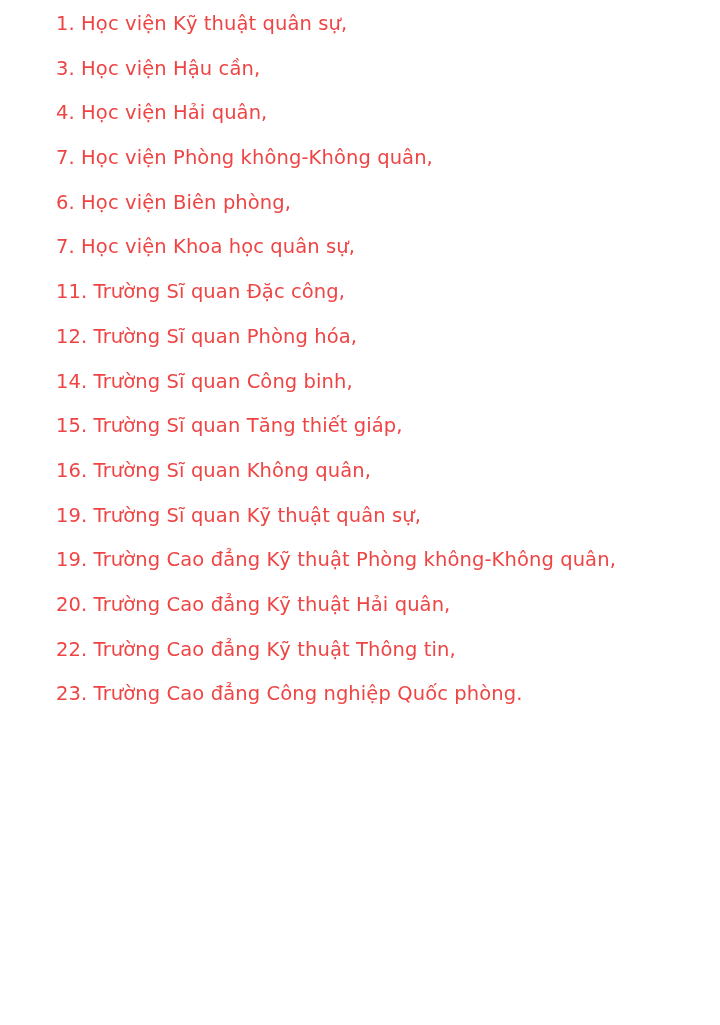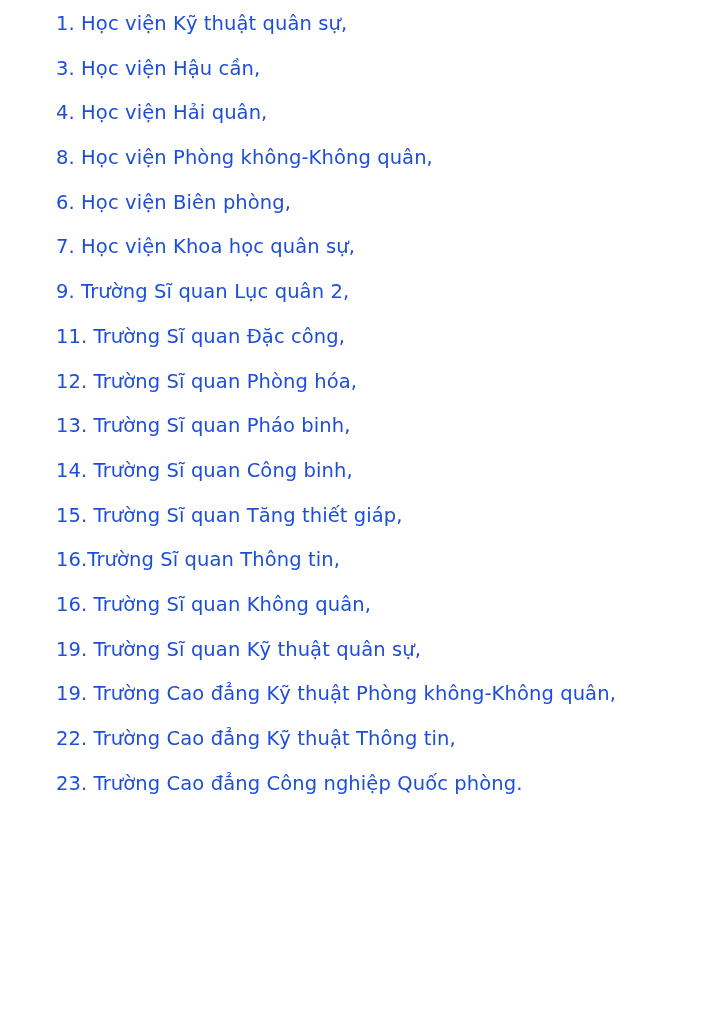--- a/index.html
+++ b/index.html
@@ -21,47 +21,45 @@
     background: #ffffff;
   }
   .list {
     list-style: none;
     margin: 0;
     padding: 0;
   }
   .list-item {
     font-size: 19.5px;
     line-height: 1.0;
-    color: #1d4ed8;
+    color: #ef4444;
     letter-spacing: 0.1px;
     padding: 0;
     margin: 0 0 25.2px 0;
     white-space: nowrap;
   }
   .list-item:last-child {
     margin-bottom: 4px;
   }
 </style>
 </head>
 <body>
 
 <div class="doc">
   <ul class="list">
     <li class="list-item">1. Học viện Kỹ thuật quân sự,</li>
     <li class="list-item">3. Học viện Hậu cần,</li>
     <li class="list-item">4. Học viện Hải quân,</li>
-    <li class="list-item">8. Học viện Phòng không-Không quân,</li>
+    <li class="list-item">7. Học viện Phòng không-Không quân,</li>
     <li class="list-item">6. Học viện Biên phòng,</li>
     <li class="list-item">7. Học viện Khoa học quân sự,</li>
-    <li class="list-item">9. Trường Sĩ quan Lục quân 2,</li>
     <li class="list-item">11. Trường Sĩ quan Đặc công,</li>
     <li class="list-item">12. Trường Sĩ quan Phòng hóa,</li>
-    <li class="list-item">13. Trường Sĩ quan Pháo binh,</li>
     <li class="list-item">14. Trường Sĩ quan Công binh,</li>
     <li class="list-item">15. Trường Sĩ quan Tăng thiết giáp,</li>
-    <li class="list-item">16.Trường Sĩ quan Thông tin,</li>
     <li class="list-item">16. Trường Sĩ quan Không quân,</li>
     <li class="list-item">19. Trường Sĩ quan Kỹ thuật quân sự,</li>
     <li class="list-item">19. Trường Cao đẳng Kỹ thuật Phòng không-Không quân,</li>
+    <li class="list-item">20. Trường Cao đẳng Kỹ thuật Hải quân,</li>
     <li class="list-item">22. Trường Cao đẳng Kỹ thuật Thông tin,</li>
     <li class="list-item">23. Trường Cao đẳng Công nghiệp Quốc phòng.</li>
   </ul>
 </div>
 
 </body></html>

